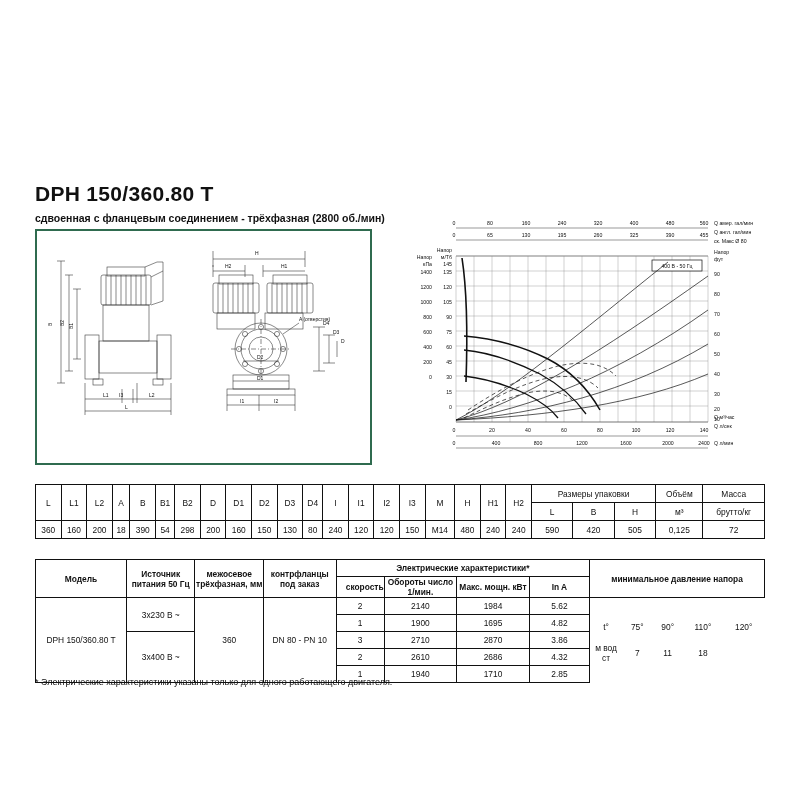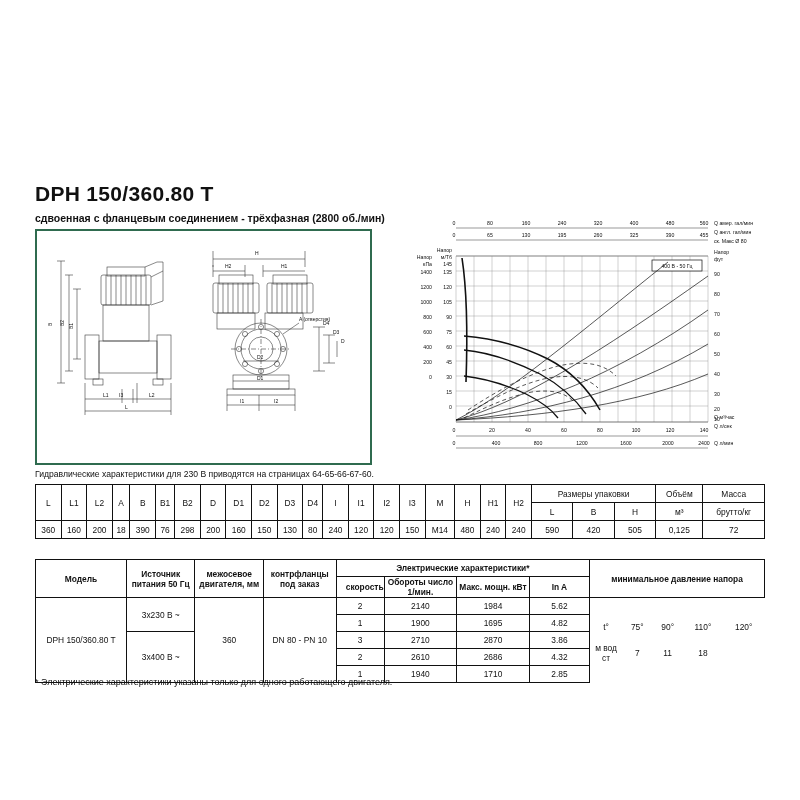--- a/index.html
+++ b/index.html
@@ -215,21 +215,20 @@
           <text x="220" y="128">D2</text>
           <text x="220" y="149">D1</text>
           <text x="203" y="172">I1</text>
           <text x="237" y="172">I2</text>
           <text x="262" y="90">A (отверстия)</text>
         </g>
       </svg>
     </div>
   </div>
 
-  <div class="note">Гидравлические характеристики для 230 В приводятся на страницах 64-65-66-67-60.</div>
 
   <div class="chart-wrap">
     <svg class="chart" width="358" height="252" viewBox="0 0 358 252">
 
       <defs>
         <clipPath id="plotclip">
             <rect x="48" y="42" width="252" height="166"></rect>
           </clipPath>
       </defs>
 
@@ -420,21 +419,21 @@
       <td>H</td>
       <td>м³</td>
       <td>брутто/кг</td>
     </tr>
     <tr>
       <td>360</td>
       <td>160</td>
       <td>200</td>
       <td>18</td>
       <td>390</td>
-      <td>76</td>
+      <td>54</td>
       <td>298</td>
       <td>200</td>
       <td>160</td>
       <td>150</td>
       <td>130</td>
       <td>80</td>
       <td>240</td>
       <td>120</td>
       <td>120</td>
       <td>150</td>
@@ -449,21 +448,21 @@
       <td>72</td>
     </tr>
   </tbody>
     </table>
 
   <table id="spec-table">
     <tbody>
         <tr>
       <td class="hdr" rowspan="2" style="width:88px;height:34px;">Модель</td>
       <td class="hdr" rowspan="2" style="width:66px;">Источник питания 50 Гц</td>
-      <td class="hdr" rowspan="2" style="width:66px;">межосевое двигателя, мм</td>
+      <td class="hdr" rowspan="2" style="width:66px;">межосевое трёхфазная, мм</td>
       <td class="hdr" rowspan="2" style="width:70px;">контрфланцы под заказ</td>
       <td class="hdr" colspan="4">Электрические характеристики*</td>
       <td class="hdr" rowspan="2" style="width:170px;">минимальное давление напора</td>
     </tr>
     <tr>
       <td class="hdr" style="width:46px;text-align:right;">скорость</td>
       <td class="hdr" style="width:70px;">Обороты число 1/мин.</td>
       <td class="hdr" style="width:70px;">Макс. мощн. кВт</td>
       <td class="hdr" style="width:58px;">In A</td>
     </tr>

